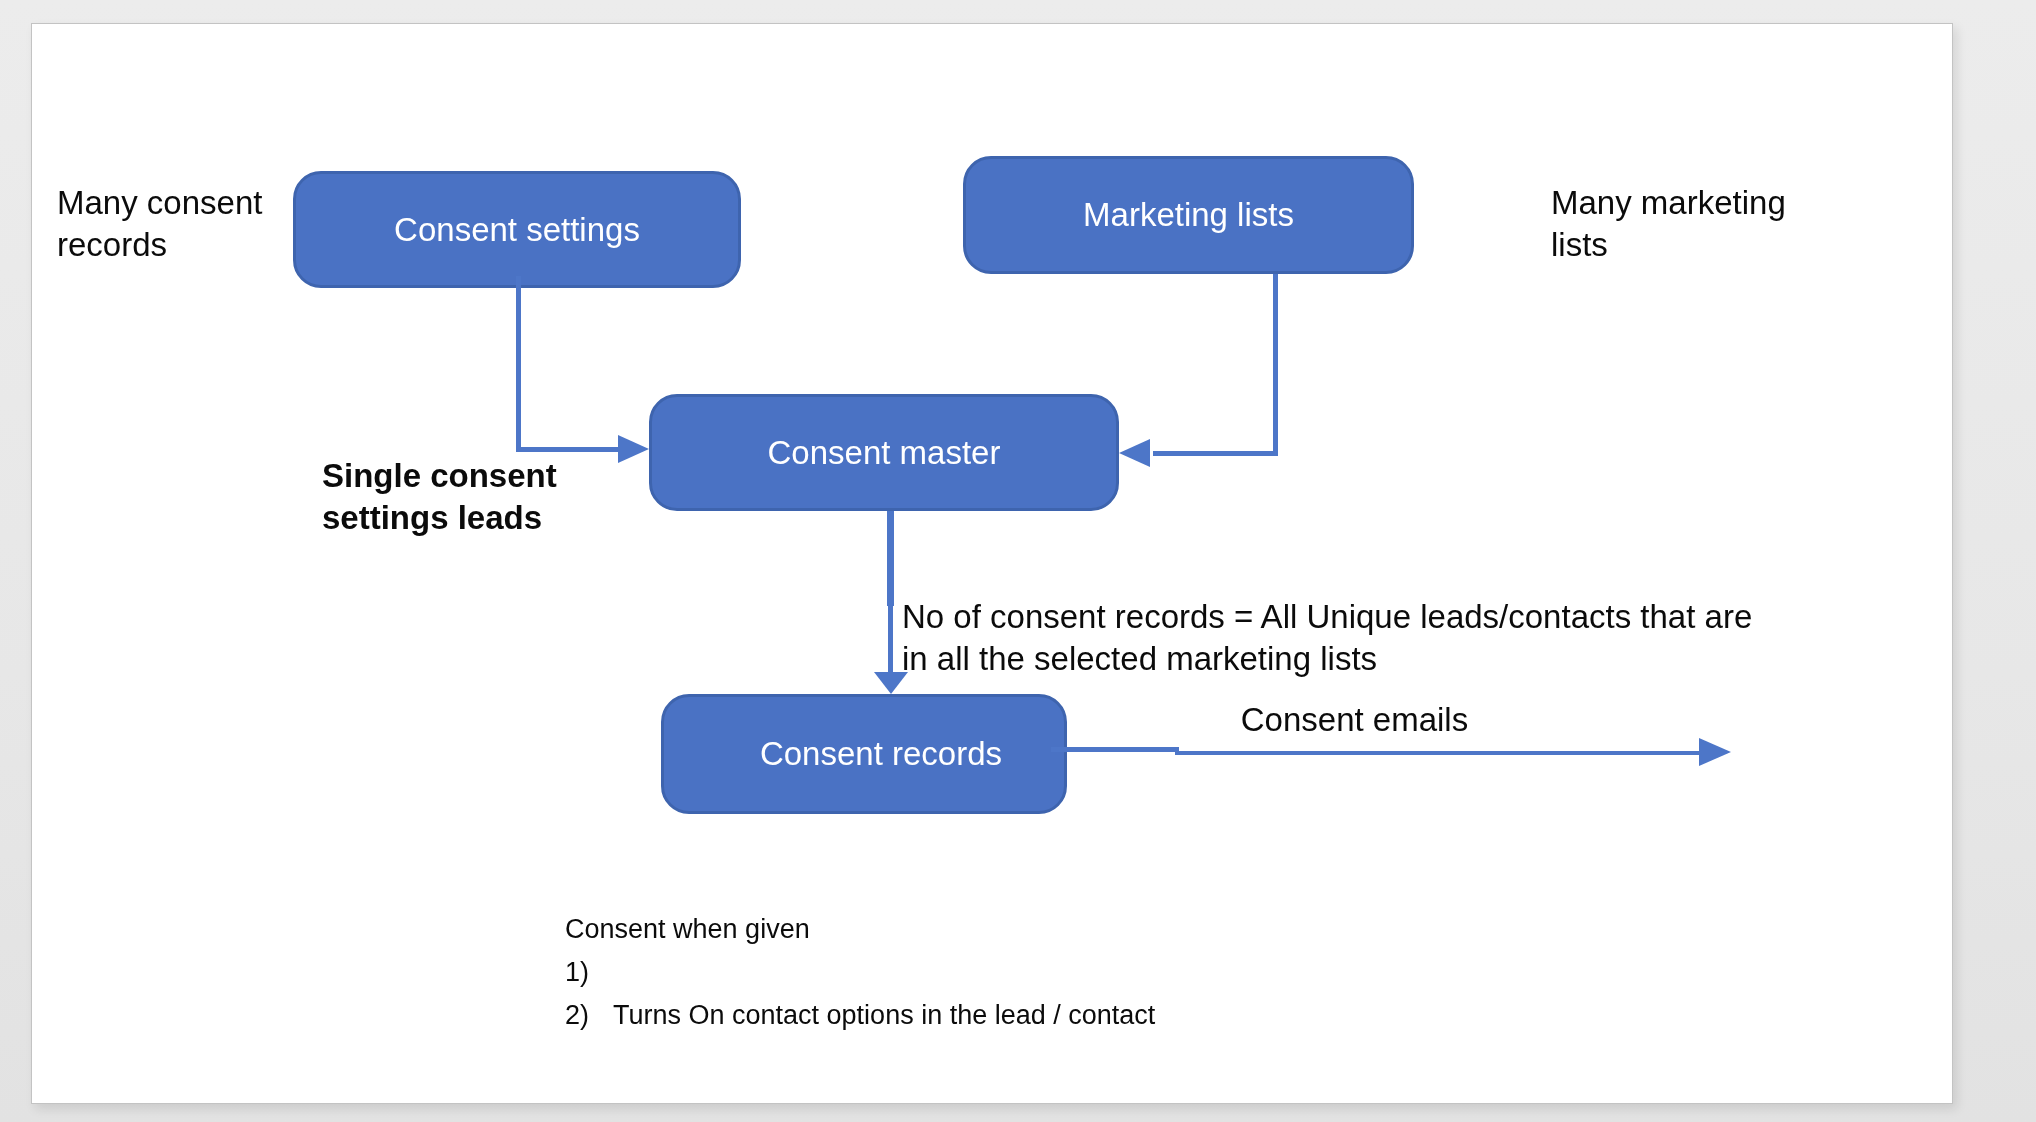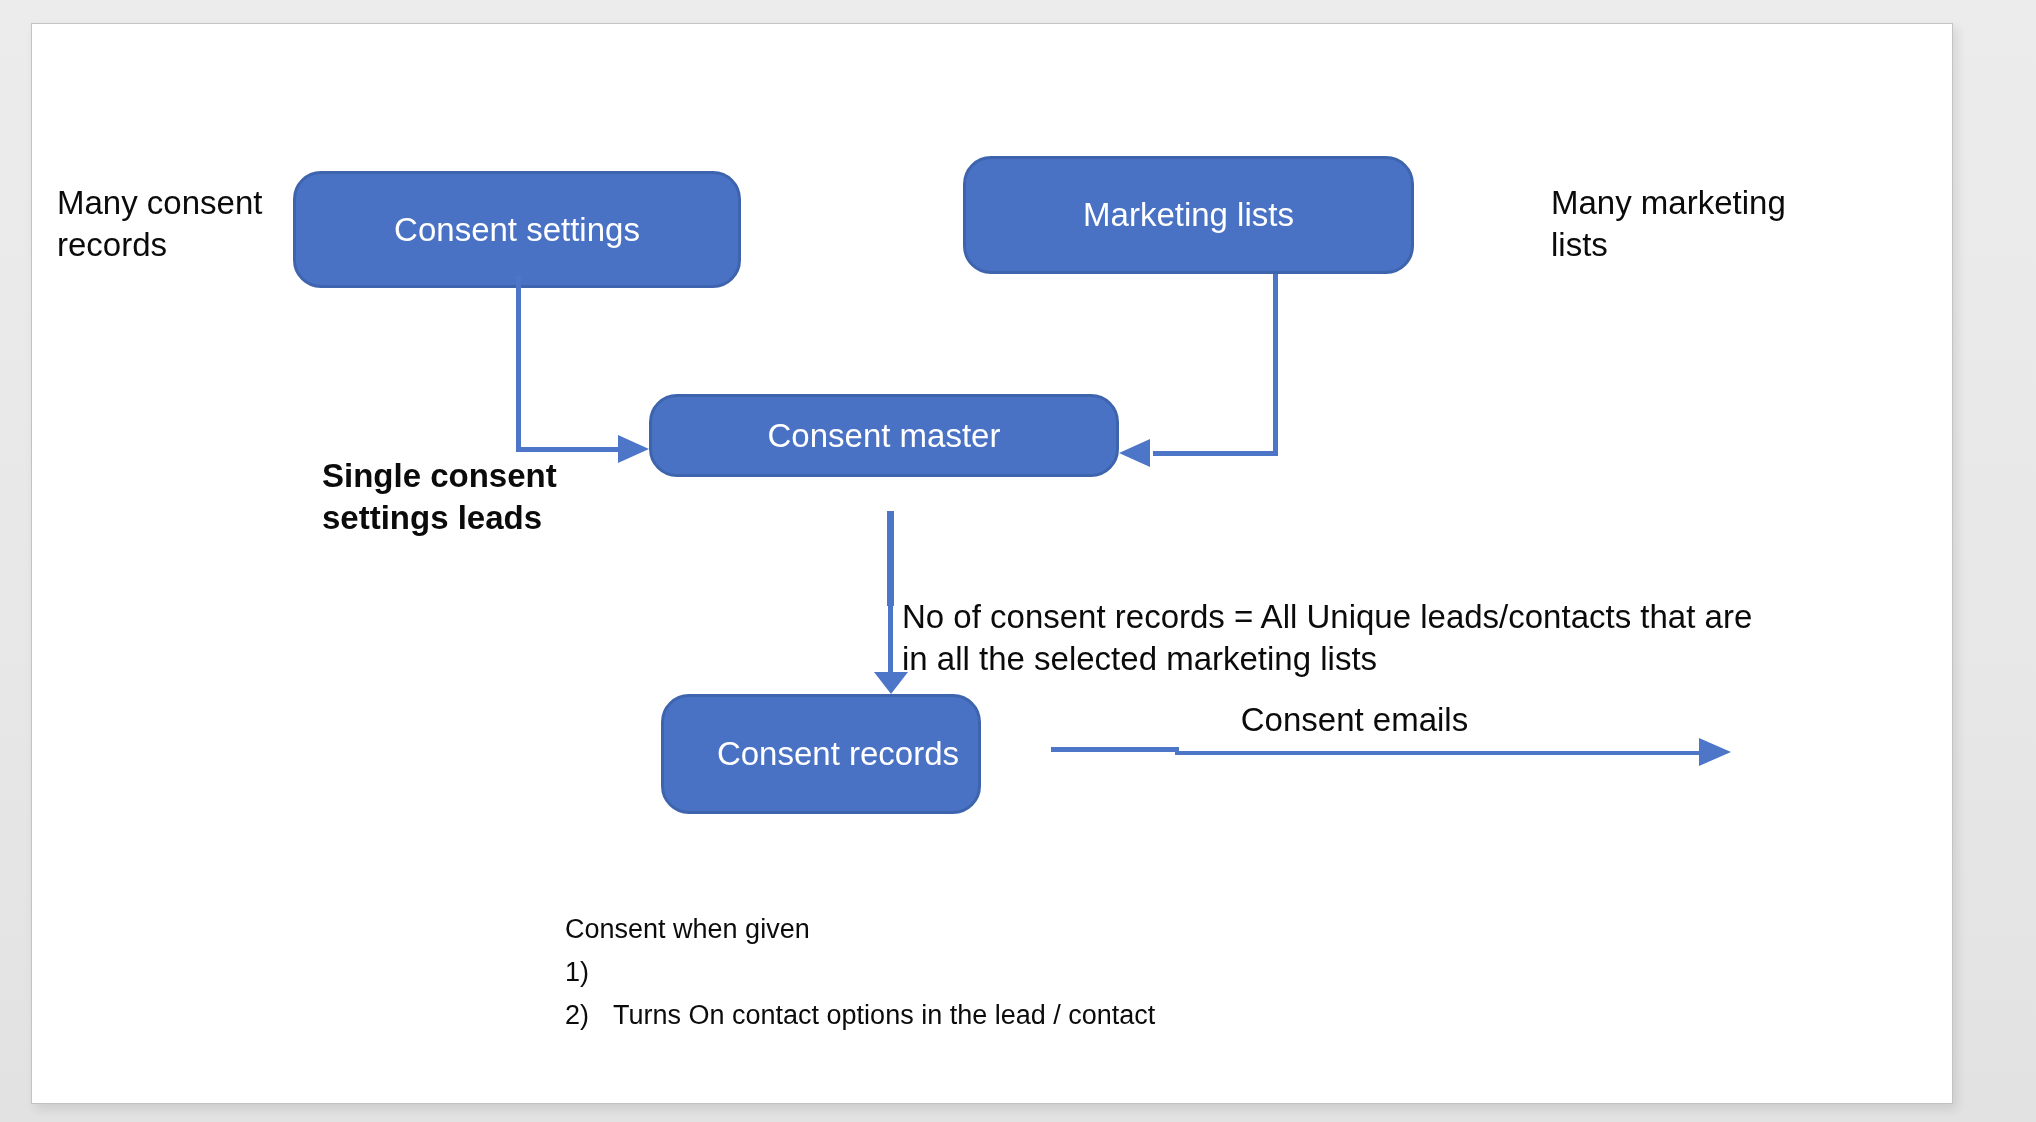--- a/index.html
+++ b/index.html
@@ -50,25 +50,25 @@
   <div class="page">
 
     <div class="node" style="left:261px; top:147px; width:448px; height:117px;">
       <span>Consent settings</span>
     </div>
 
     <div class="node" style="left:931px; top:132px; width:451px; height:118px;">
       <span>Marketing lists</span>
     </div>
 
-    <div class="node" style="left:617px; top:370px; width:470px; height:83px;">
+    <div class="node" style="left:617px; top:370px; width:470px; height:117px;">
       <span>Consent master</span>
     </div>
 
-    <div class="node" style="left:629px; top:670px; width:320px; height:120px;padding-left:34px;">
+    <div class="node" style="left:629px; top:670px; width:406px; height:120px;padding-left:34px;">
       <span>Consent records</span>
     </div>
 
     <div class="rect" style="left:484px; top:252px; width:5px; height:174px;"></div>
     <div class="rect" style="left:484px; top:423px; width:102px; height:5px;"></div>
     <div class="tri tri-right" style="left:586px; top:411px;"></div>
 
     <div class="rect" style="left:1241px; top:250px; width:5px; height:179px;"></div>
     <div class="rect" style="left:1121px; top:427px; width:125px; height:5px;"></div>
     <div class="tri tri-left" style="left:1087px; top:415px;"></div>

